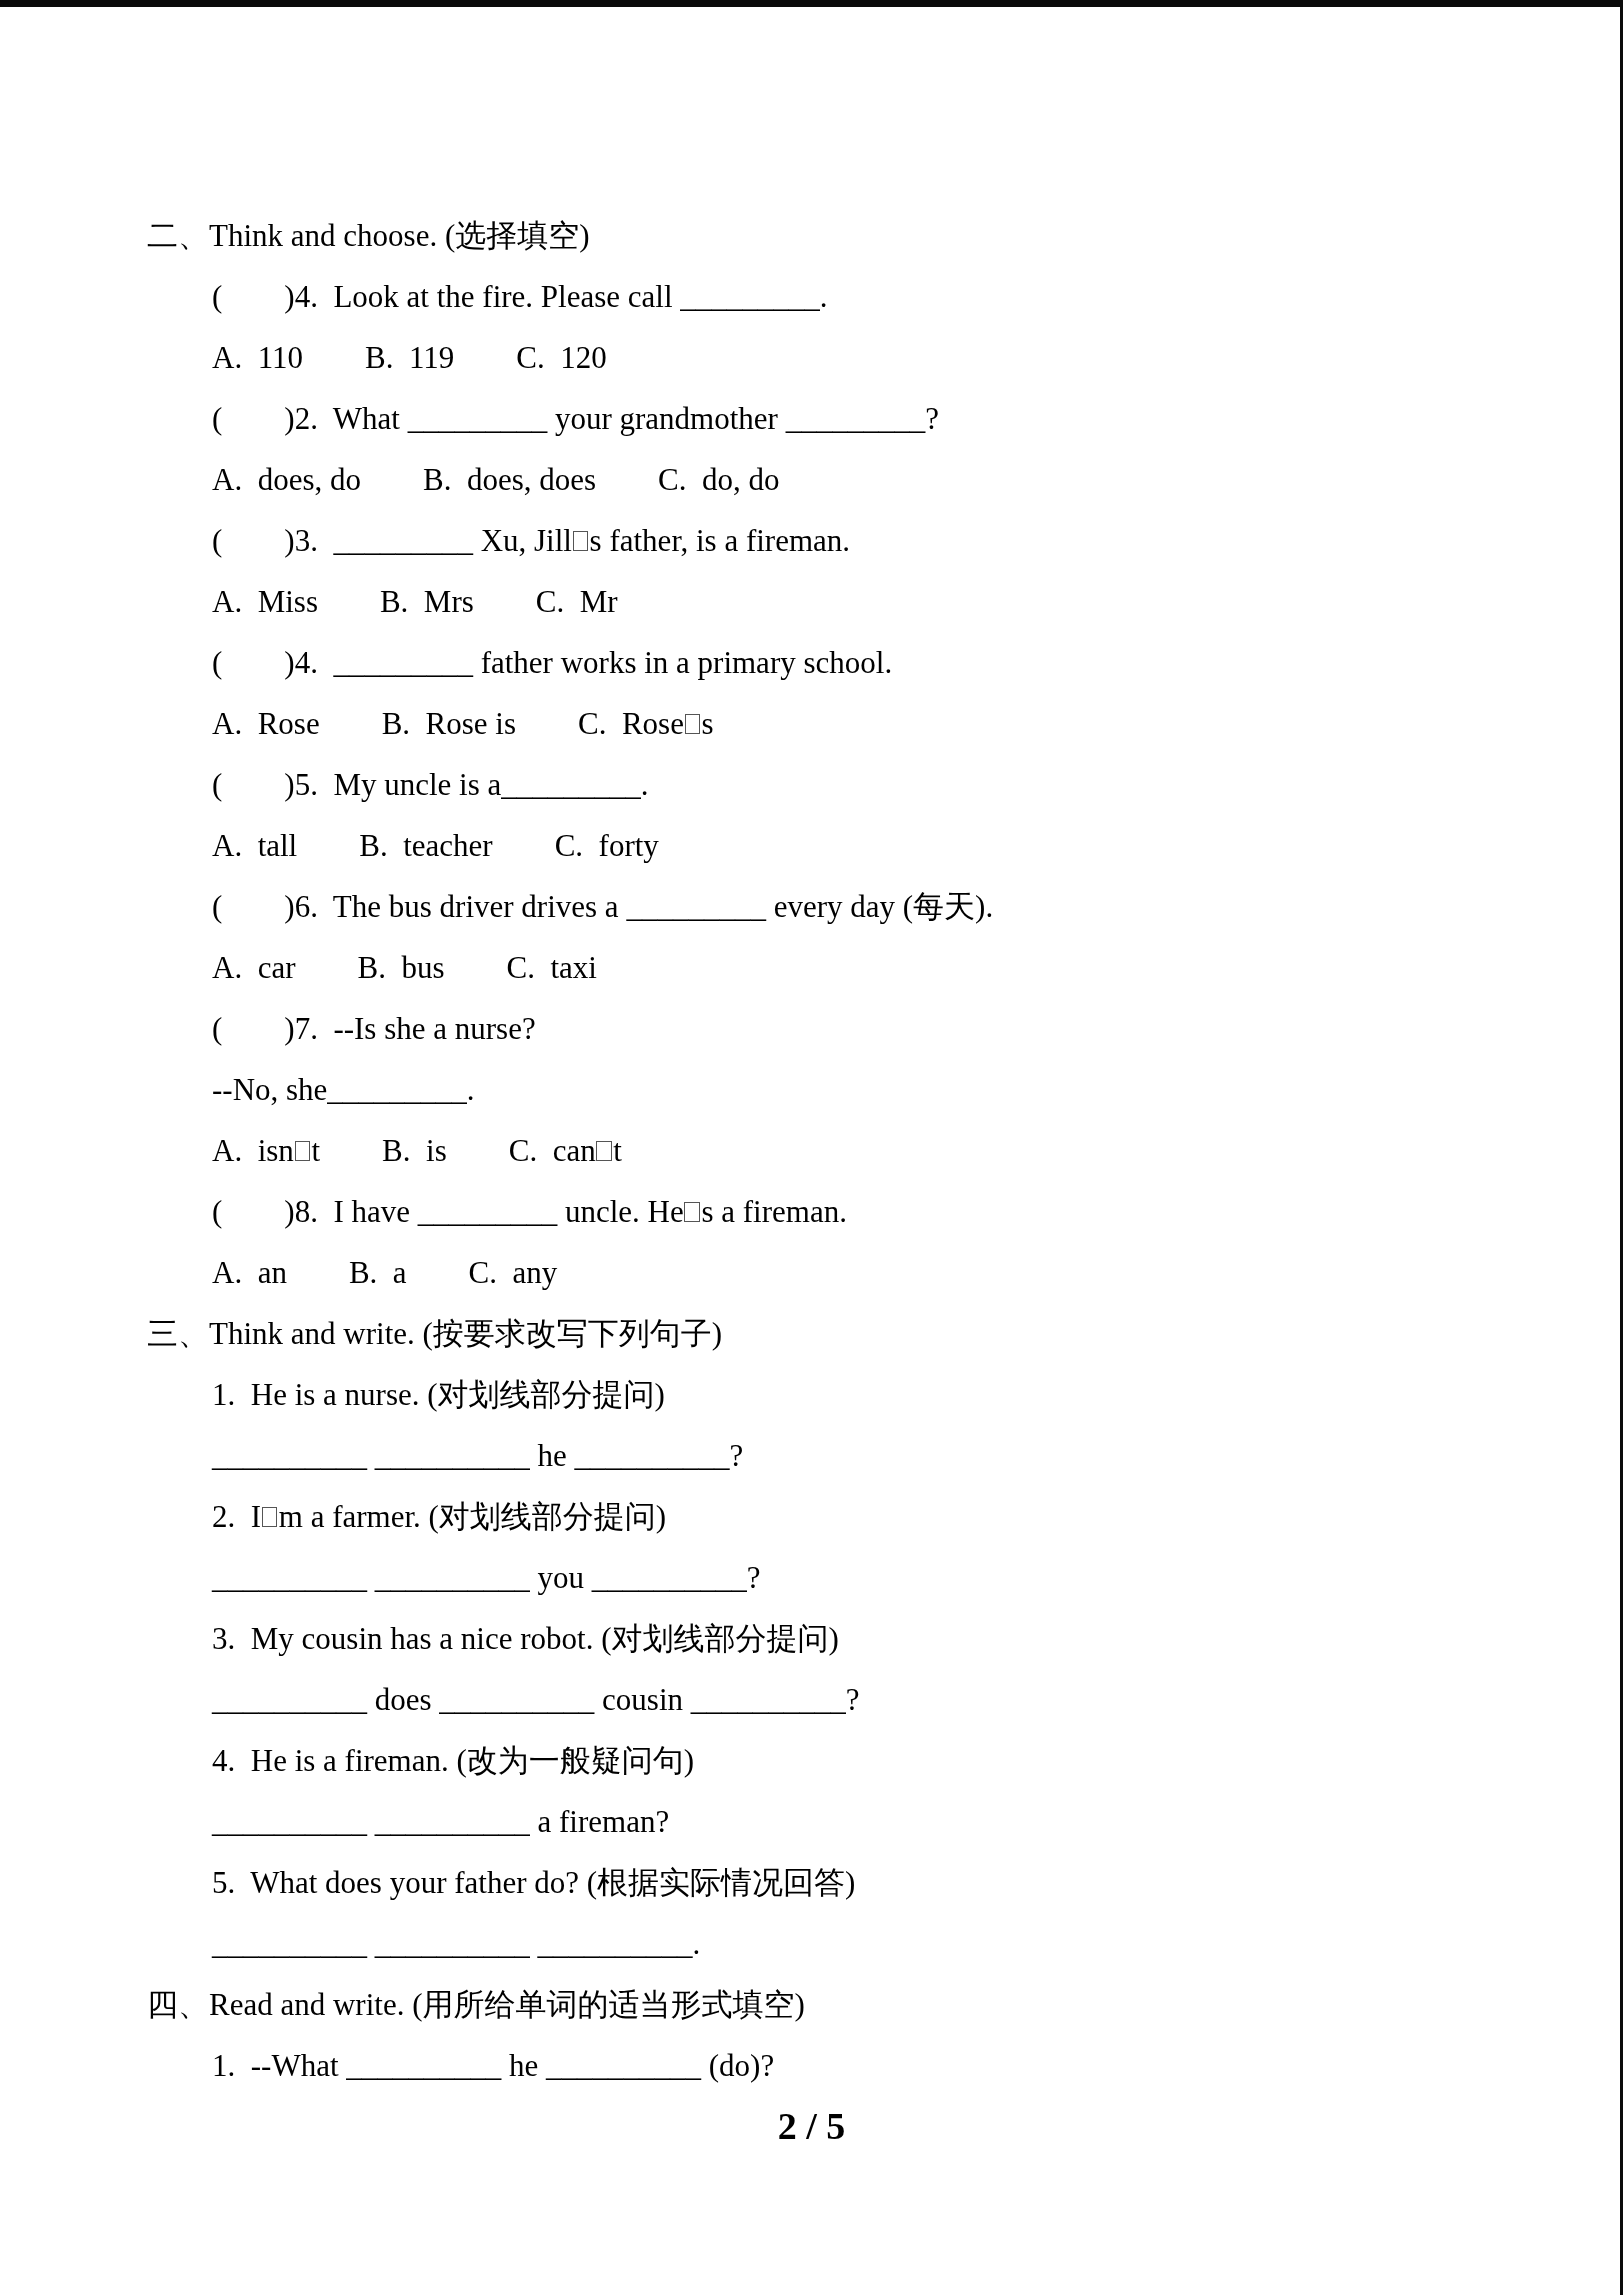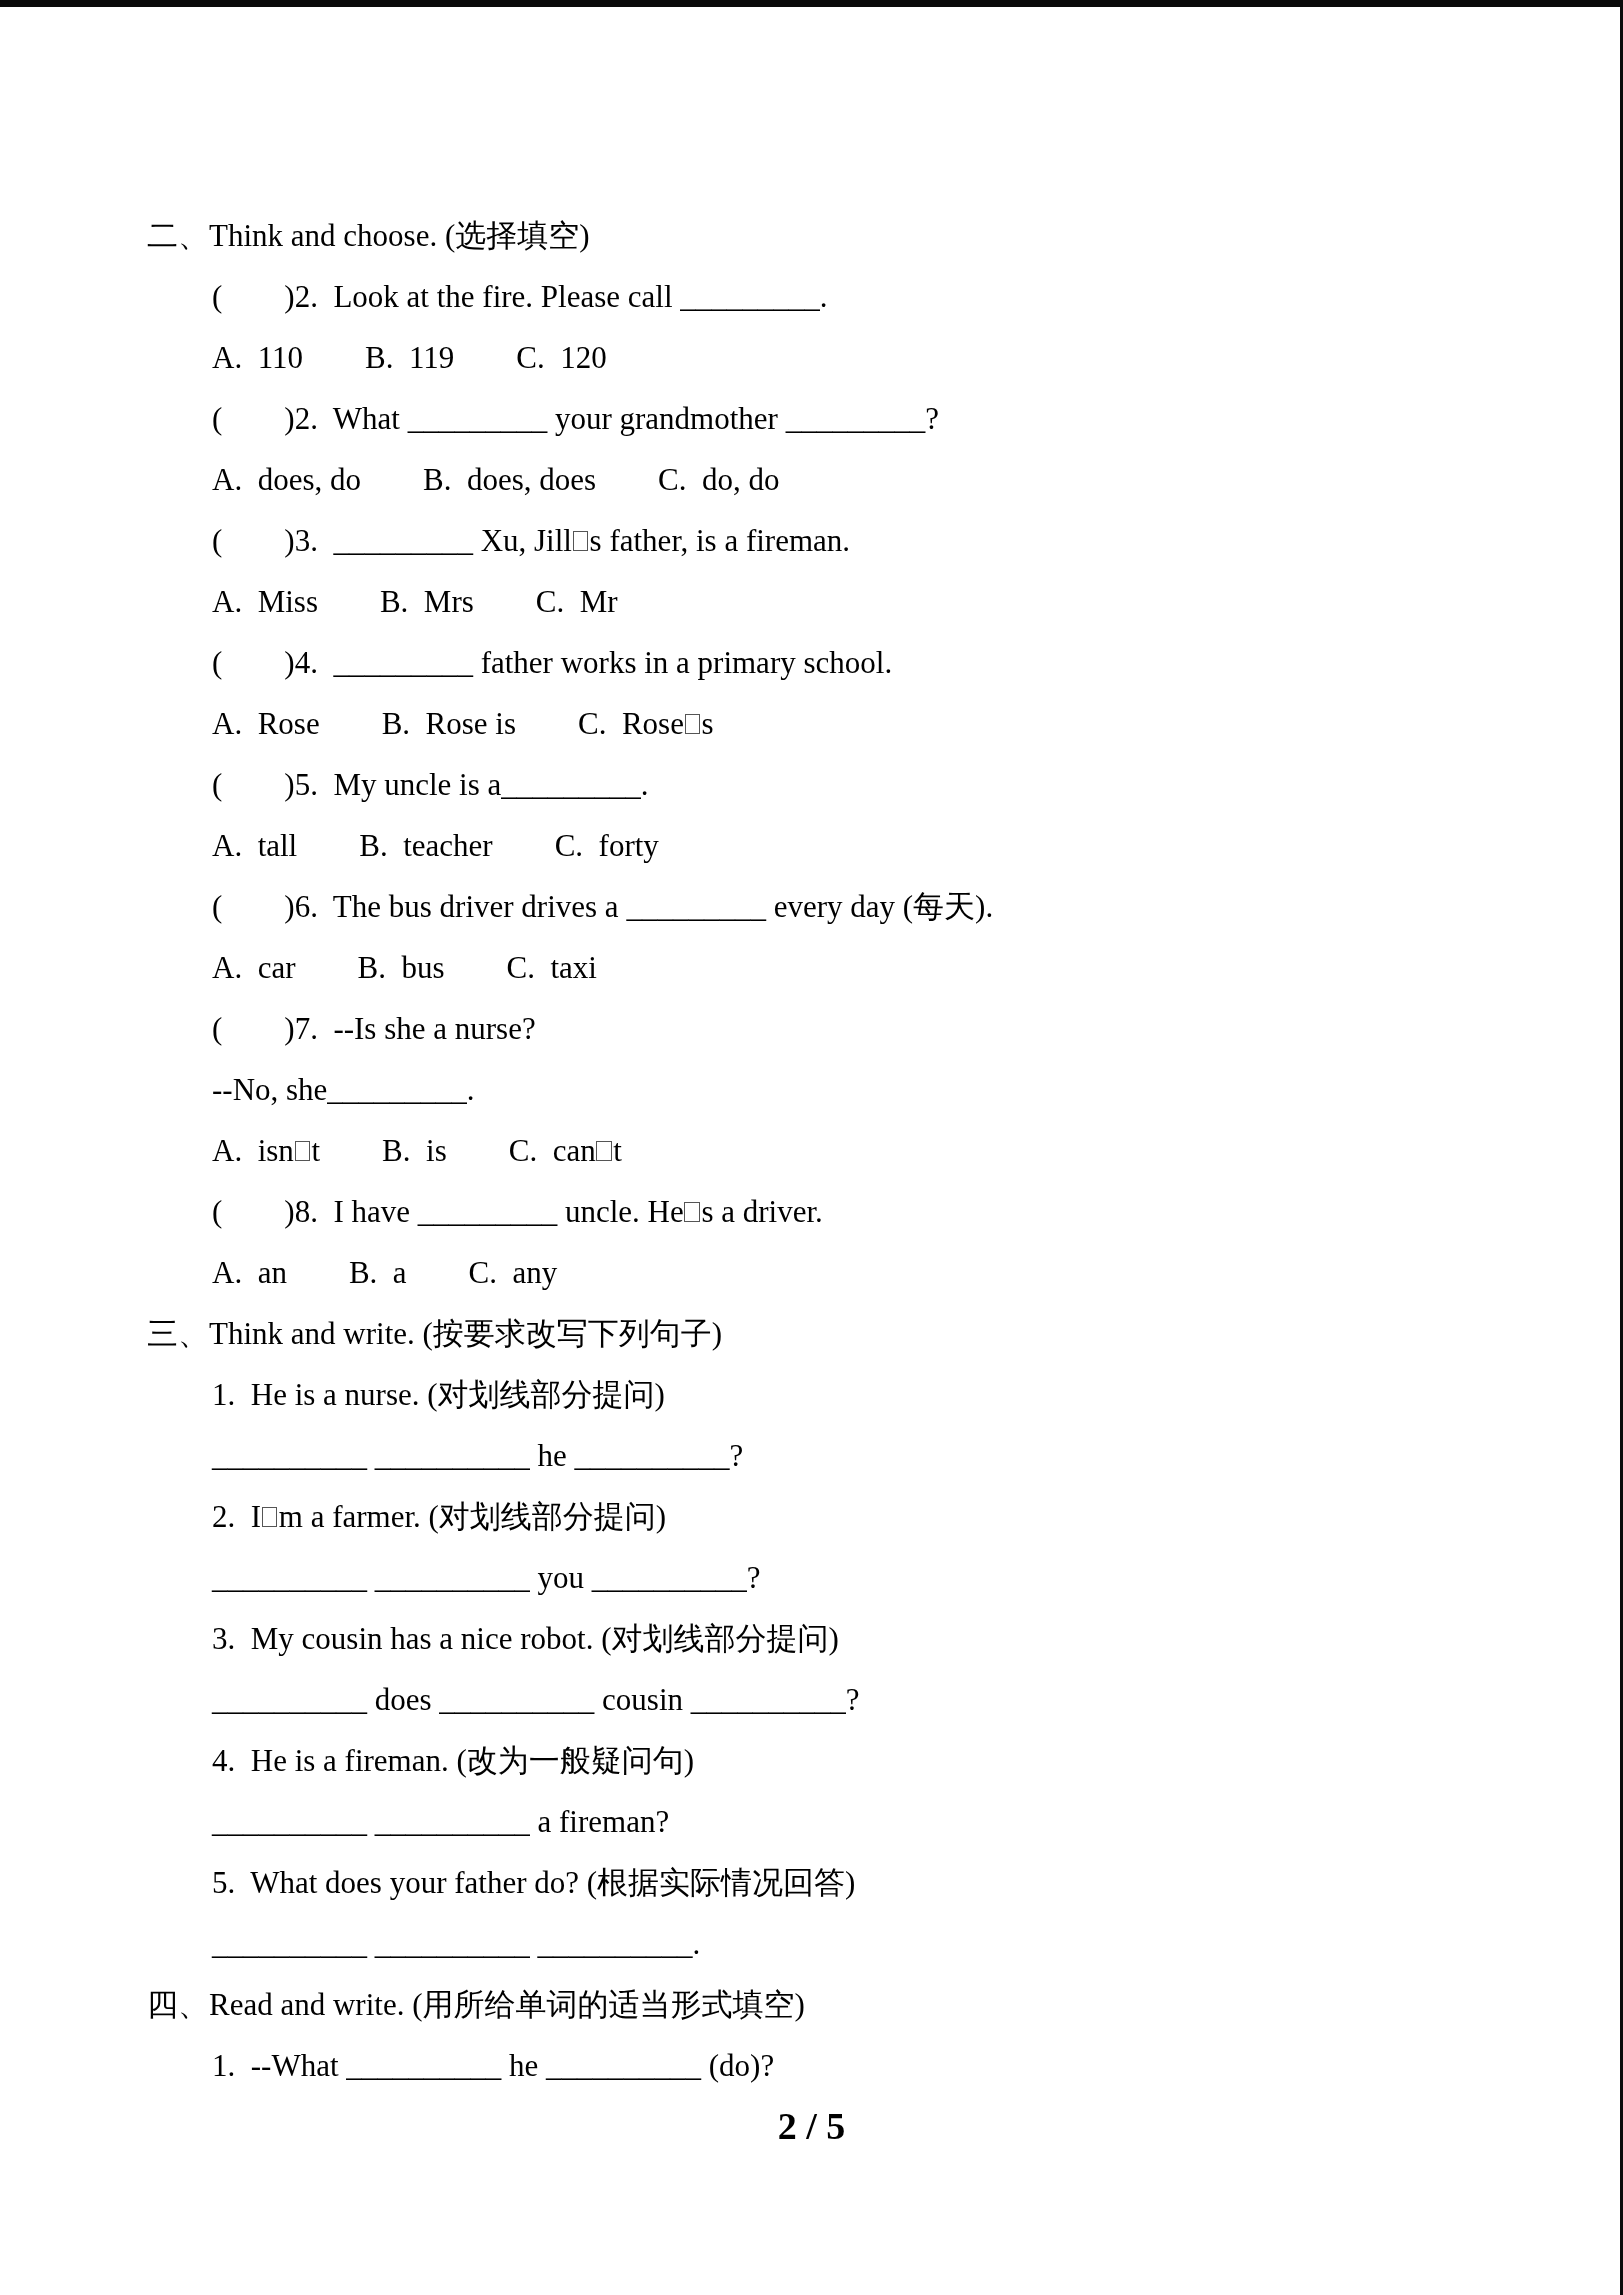--- a/index.html
+++ b/index.html
@@ -62,36 +62,36 @@
   }
 </style>
 </head>
 <body>
 
 <div class="page">
   <div class="scan-border-top"></div>
   <div class="scan-border-right"></div>
   <div class="content">
       <div class="line"><span>二、Think and choose. (选择填空)</span></div>
-      <div class="line indent"><span>(        )2.  Look at the fire. Please call _________.</span></div>
+      <div class="line indent"><span>(        )4.  Look at the fire. Please call _________.</span></div>
       <div class="line indent"><span>A.  110        B.  119        C.  120</span></div>
       <div class="line indent"><span>(        )2.  What _________ your grandmother _________?</span></div>
       <div class="line indent"><span>A.  does, do        B.  does, does        C.  do, do</span></div>
       <div class="line indent"><span>(        )3.  _________ Xu, Jill</span><span class="tofu"></span><span>s father, is a fireman.</span></div>
       <div class="line indent"><span>A.  Miss        B.  Mrs        C.  Mr</span></div>
       <div class="line indent"><span>(        )4.  _________ father works in a primary school.</span></div>
       <div class="line indent"><span>A.  Rose        B.  Rose is        C.  Rose</span><span class="tofu"></span><span>s</span></div>
       <div class="line indent"><span>(        )5.  My uncle is a_________.</span></div>
       <div class="line indent"><span>A.  tall        B.  teacher        C.  forty</span></div>
       <div class="line indent"><span>(        )6.  The bus driver drives a _________ every day (每天).</span></div>
       <div class="line indent"><span>A.  car        B.  bus        C.  taxi</span></div>
       <div class="line indent"><span>(        )7.  --Is she a nurse?</span></div>
       <div class="line indent"><span>--No, she_________.</span></div>
       <div class="line indent"><span>A.  isn</span><span class="tofu"></span><span>t        B.  is        C.  can</span><span class="tofu"></span><span>t</span></div>
-      <div class="line indent"><span>(        )8.  I have _________ uncle. He</span><span class="tofu"></span><span>s a driver.</span></div>
+      <div class="line indent"><span>(        )8.  I have _________ uncle. He</span><span class="tofu"></span><span>s a fireman.</span></div>
       <div class="line indent"><span>A.  an        B.  a        C.  any</span></div>
       <div class="line"><span>三、Think and write. (按要求改写下列句子)</span></div>
       <div class="line indent"><span>1.  He is </span><span class="ul">a nurse</span><span>. (对划线部分提问)</span></div>
       <div class="line indent"><span>__________ __________ he __________?</span></div>
       <div class="line indent"><span>2.  I</span><span class="tofu"></span><span>m </span><span class="ul">a farmer</span><span>. (对划线部分提问)</span></div>
       <div class="line indent"><span>__________ __________ you __________?</span></div>
       <div class="line indent"><span>3.  My cousin has </span><span class="ul">a nice robot</span><span>. (对划线部分提问)</span></div>
       <div class="line indent"><span>__________ does __________ cousin __________?</span></div>
       <div class="line indent"><span>4.  He is a fireman. (改为一般疑问句)</span></div>
       <div class="line indent"><span>__________ __________ a fireman?</span></div>

